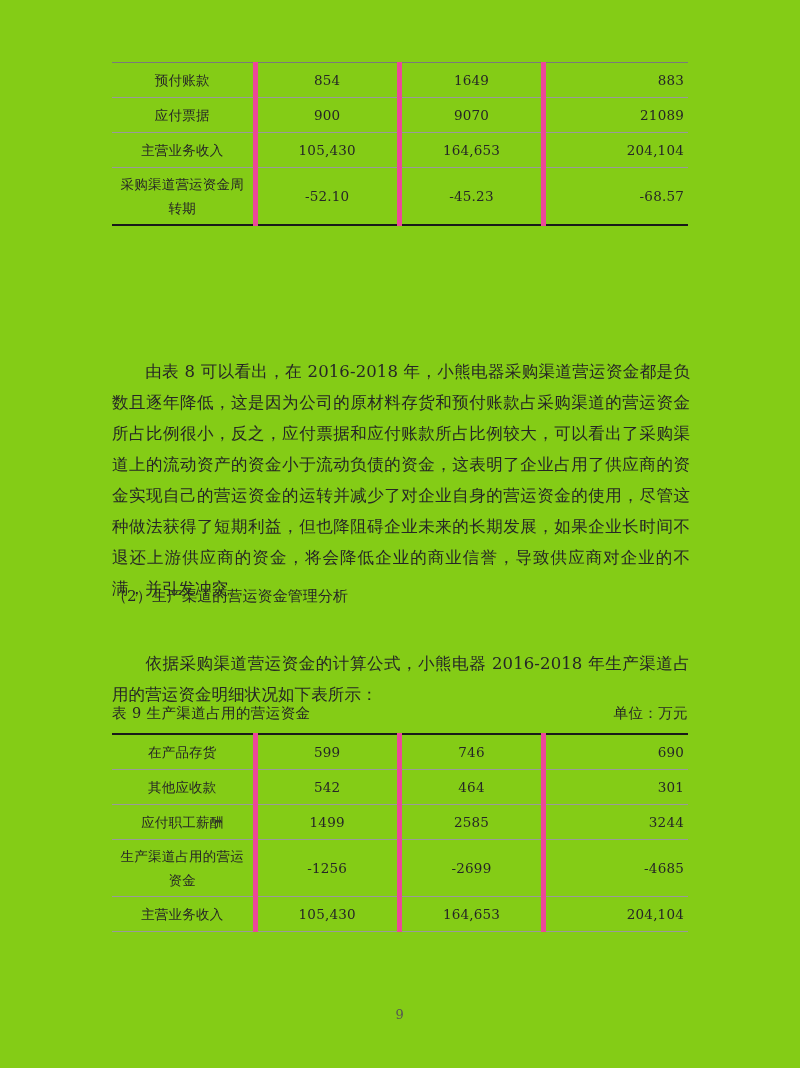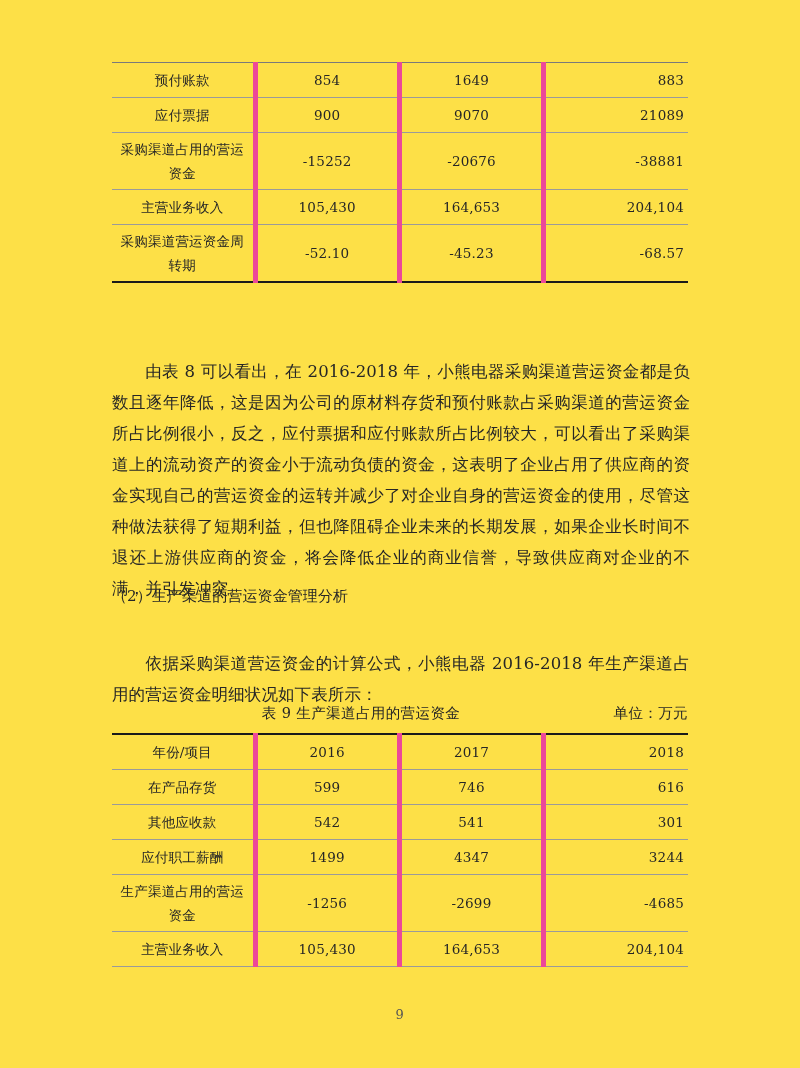--- a/index.html
+++ b/index.html
@@ -12,21 +12,21 @@
     height: 1068px;
     position: relative;
     font-family: "DejaVu Serif", "Liberation Serif", serif;
     color: #262626;
     overflow: hidden;
   }
 
   .page {
     position: absolute;
     inset: 0;
-    background: #fde047;
+    background: #84cc16;
   }
 
   
   .doc-table {
     position: absolute;
     left: 112px;
     width: 576px;
     border-collapse: collapse;
     table-layout: fixed;
     font-size: 13.5px;
@@ -88,21 +88,21 @@
     position: absolute;
     left: 112px;
     width: 576px;
     height: 26px;
     font-size: 14.5px;
     letter-spacing: 0.4px;
   }
   .caption-title {
     position: absolute;
     left: 0; right: 0;
-    text-align: center;
+    text-align: left;
     padding-right: 78px;
   }
   .caption-unit {
     position: absolute;
     right: 0;
     top: 0;
   }
 
   
   .page-number {
@@ -133,27 +133,20 @@
           <td class="num-cell">854</td>
           <td class="num-cell">1649</td>
           <td class="num-cell">883</td>
         </tr>
         <tr>
           <td class="label-cell">应付票据</td>
           <td class="num-cell">900</td>
           <td class="num-cell">9070</td>
           <td class="num-cell">21089</td>
         </tr>
-        <tr class="row-tall">
-          <td class="label-cell two-line">采购渠道占用的营运
-资金</td>
-          <td class="num-cell">-15252</td>
-          <td class="num-cell">-20676</td>
-          <td class="num-cell">-38881</td>
-        </tr>
         <tr>
           <td class="label-cell">主营业务收入</td>
           <td class="num-cell">105,430</td>
           <td class="num-cell">164,653</td>
           <td class="num-cell">204,104</td>
         </tr>
         <tr class="row-tall rule-bot-thick">
           <td class="label-cell two-line">采购渠道营运资金周
 转期</td>
           <td class="num-cell">-52.10</td>
@@ -182,41 +175,35 @@
 
   <table class="doc-table rule-top-thick" id="table-9" style="top: 733px;">
     <colgroup>
       <col class="c-label">
         <col class="c-val">
         <col class="c-val">
         <col class="c-val">
     </colgroup>
     <tbody>
         <tr>
-          <td class="label-cell">年份/项目</td>
-          <td class="num-cell">2016</td>
-          <td class="num-cell">2017</td>
-          <td class="num-cell">2018</td>
-        </tr>
-        <tr>
           <td class="label-cell">在产品存货</td>
           <td class="num-cell">599</td>
           <td class="num-cell">746</td>
-          <td class="num-cell">616</td>
+          <td class="num-cell">690</td>
         </tr>
         <tr>
           <td class="label-cell">其他应收款</td>
           <td class="num-cell">542</td>
-          <td class="num-cell">541</td>
+          <td class="num-cell">464</td>
           <td class="num-cell">301</td>
         </tr>
         <tr>
           <td class="label-cell">应付职工薪酬</td>
           <td class="num-cell">1499</td>
-          <td class="num-cell">4347</td>
+          <td class="num-cell">2585</td>
           <td class="num-cell">3244</td>
         </tr>
         <tr class="row-tall">
           <td class="label-cell two-line">生产渠道占用的营运
 资金</td>
           <td class="num-cell">-1256</td>
           <td class="num-cell">-2699</td>
           <td class="num-cell">-4685</td>
         </tr>
         <tr>

